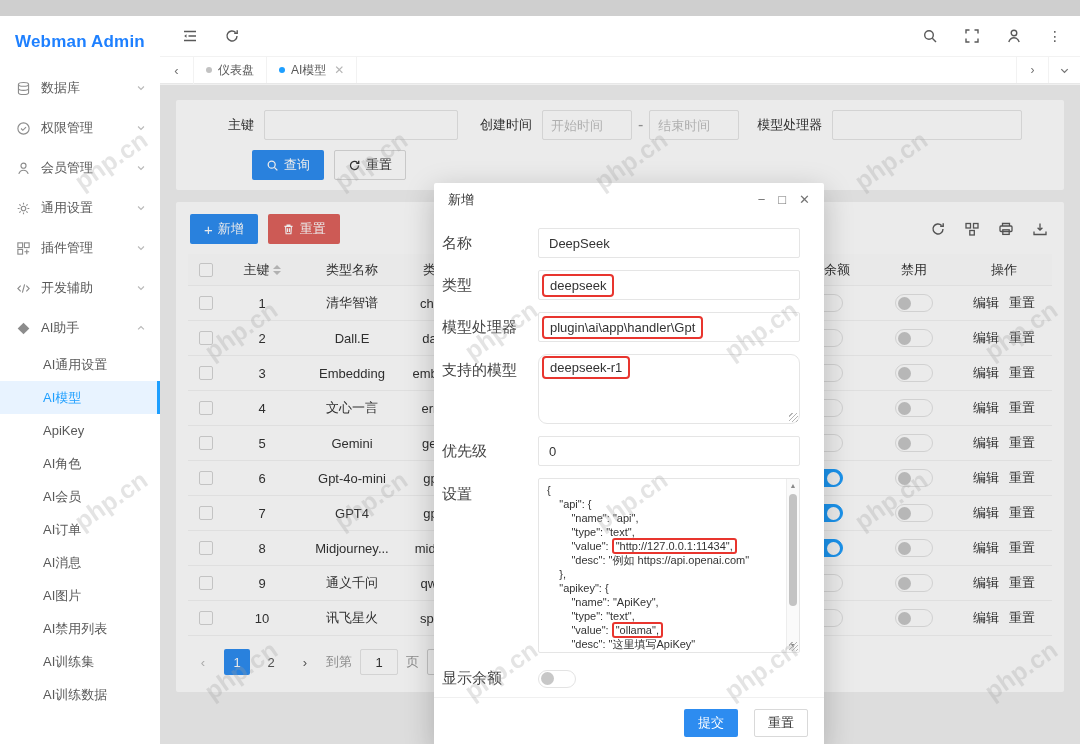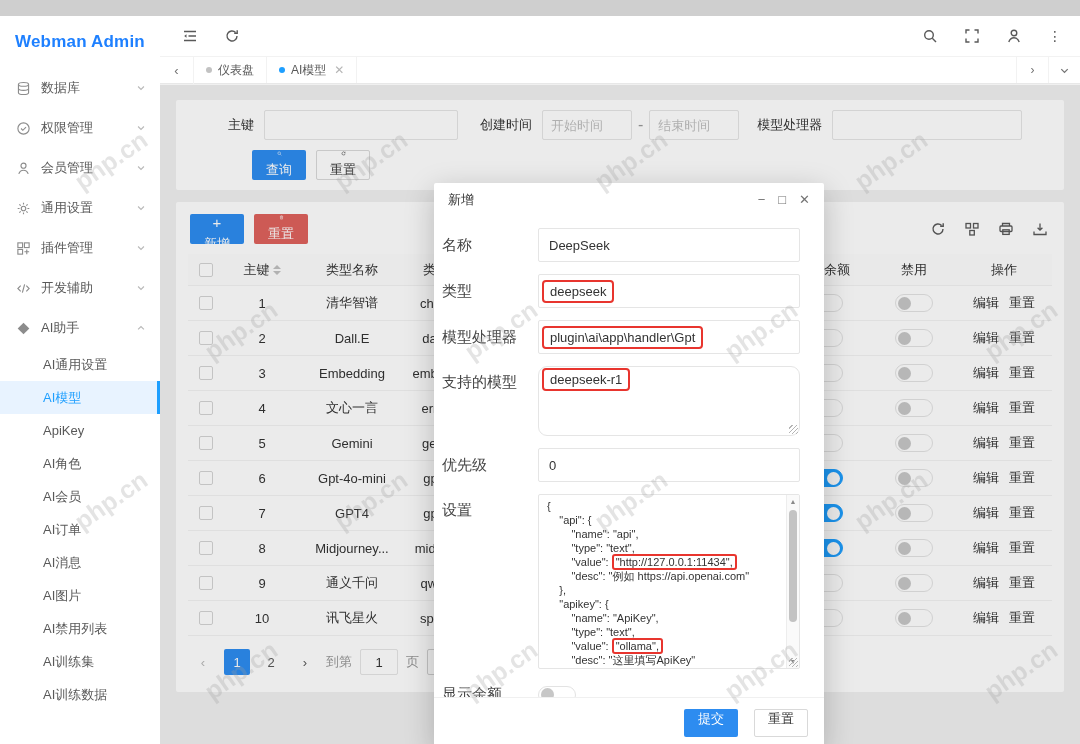--- a/index.html
+++ b/index.html
@@ -40,21 +40,21 @@
 
   
   .filter-card { padding:10px 12px; margin-bottom:12px; }
   .f-row { display:flex; align-items:center; height:30px; }
   .f-row + .f-row { margin-top:10px; }
   .f-label { font-size:13px; color:#333; padding:0 10px 0 28px; white-space:nowrap; }
   .f-label.first { padding-left:40px; }
   .f-input { height:30px; border:1px solid #e5e5e5; border-radius:2px; background:#fff; font-size:13px; color:#333; padding:0 8px; outline:none; font-family:inherit; }
   .f-input::placeholder { color:#bfbfbf; }
   .f-sep { color:#999; padding:0 6px; }
-  .btn { height:30px; border:1px solid transparent; border-radius:2px; font-size:13px; padding:0 13px; display:inline-flex; align-items:center; gap:5px; cursor:pointer; font-family:inherit;flex-direction:column; }
+  .btn { height:30px; border:1px solid transparent; border-radius:2px; font-size:13px; padding:0 13px; display:inline-flex; align-items:center; gap:5px; cursor:pointer; font-family:inherit; }
   .btn svg { width:13px; height:13px; }
   .btn-primary { background:#2d8cf0; color:#fff; }
   .btn-plain { background:#fff; border-color:#d9d9d9; color:#333; }
   .btn-danger { background:#df625d; color:#fff; }
 
   
   .table-card { padding:0 12px 4px 12px; }
   .t-toolbar { display:flex; align-items:center; padding:12px 0 10px 2px; }
   .t-icons { margin-left:auto; display:flex; align-items:center; gap:18px; color:#595959; padding-right:4px; }
   .t-icons span { width:16px; height:16px; display:flex; cursor:pointer; }
@@ -96,21 +96,21 @@
   .overlay { position:absolute; left:160px; top:69px; right:0; bottom:0; background:rgba(0,0,0,.08); z-index:8; }
   .modal { position:absolute; left:434px; top:167px; width:390px; height:564px; background:#fff; z-index:20; box-shadow:0 8px 30px rgba(0,0,0,.22); border-radius:2px; display:flex; flex-direction:column; }
   .m-title { height:33px; display:flex; align-items:center; padding:0 14px; font-size:13px; color:#333; flex-shrink:0; }
   .m-ctrls { margin-left:auto; display:flex; gap:13px; color:#737373; font-size:13px; }
   .m-ctrls span { cursor:pointer; line-height:1; }
   .m-body { flex:1; padding:12px 24px 0 8px; overflow:hidden; }
   .m-row { display:flex; align-items:center; margin-bottom:12px; }
   .m-row.top { align-items:flex-start; }
   .m-label { width:84px; flex-shrink:0; font-size:15px; color:#444; margin-right:12px; }
   .m-row.top .m-label { margin-top:7px; }
-  .m-input { flex:1; min-width:0; height:30px; border:1px solid #e5e5e5; border-radius:2px; display:flex; align-items:center; padding:16px 10px; font-size:13px; color:#333; background:#fff; }
+  .m-input { flex:1; min-width:0; height:30px; border:1px solid #e5e5e5; border-radius:2px; display:flex; align-items:center; padding:0 10px; font-size:13px; color:#333; background:#fff; }
   .m-area { flex:1; min-width:0; height:70px; border:1px solid #e5e5e5; border-radius:9px; padding:5px 10px; font-size:13px; color:#333; position:relative; }
   .rbox { border:2px solid #e8352e; border-radius:4px; padding:2px 6px; margin-left:-7px; white-space:nowrap; }
   .m-json { flex:1; min-width:0; height:175px; border:1px solid #e5e5e5; border-radius:2px; position:relative; overflow:hidden; }
   .m-json pre { font-family:"Liberation Sans","DejaVu Sans",sans-serif; font-size:11px; line-height:14px; color:#333; padding:4px 20px 4px 8px; white-space:pre; }
   .jmark { border:2px solid #e8352e; border-radius:3px; padding:0 2px; }
   .sbar { position:absolute; top:0; right:0; bottom:0; width:13px; background:#fafafa; border-left:1px solid #ededed; }
   .sbar .a-up,.sbar .a-dn { position:absolute; left:0; right:0; text-align:center; font-size:7px; color:#8a8a8a; }
   .sbar .a-up { top:3px; } .sbar .a-dn { bottom:3px; }
   .sbar .thumb { position:absolute; left:2px; width:8px; top:15px; height:112px; border-radius:4px; background:#c3c3c3; }
   .rsz { position:absolute; right:1px; bottom:1px; width:9px; height:9px; background:repeating-linear-gradient(135deg, transparent 0 2px, #b5b5b5 2px 3px); cursor:nwse-resize; }

